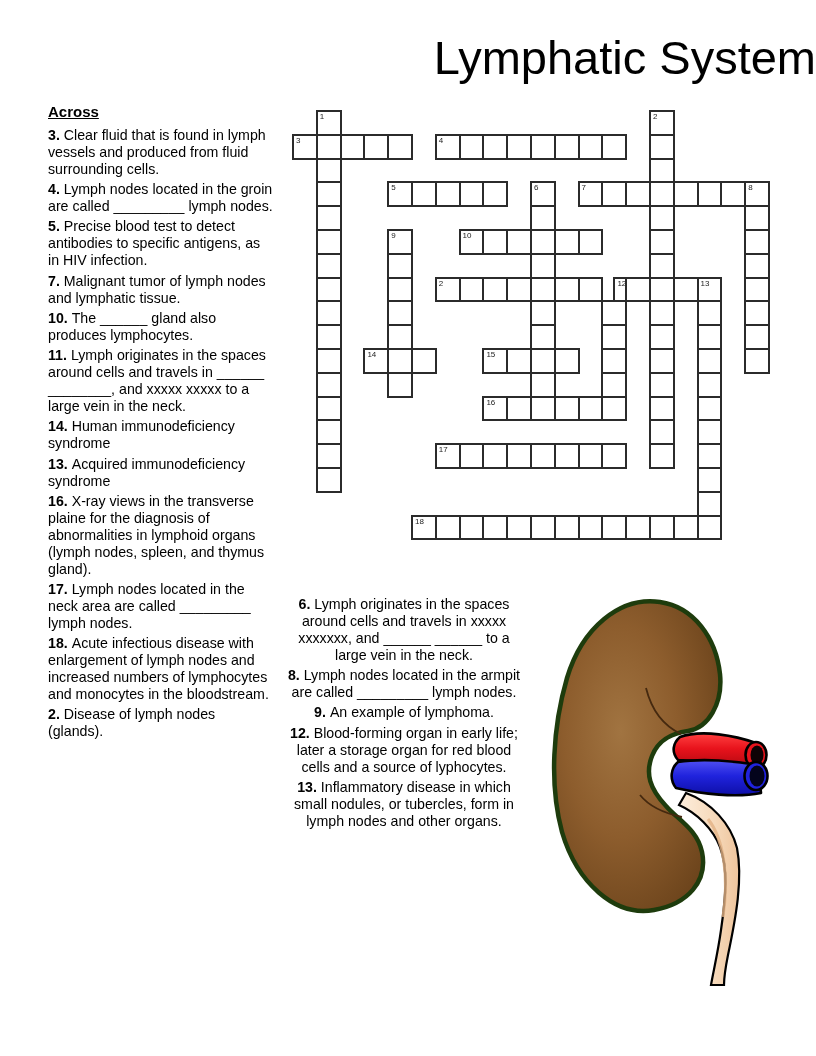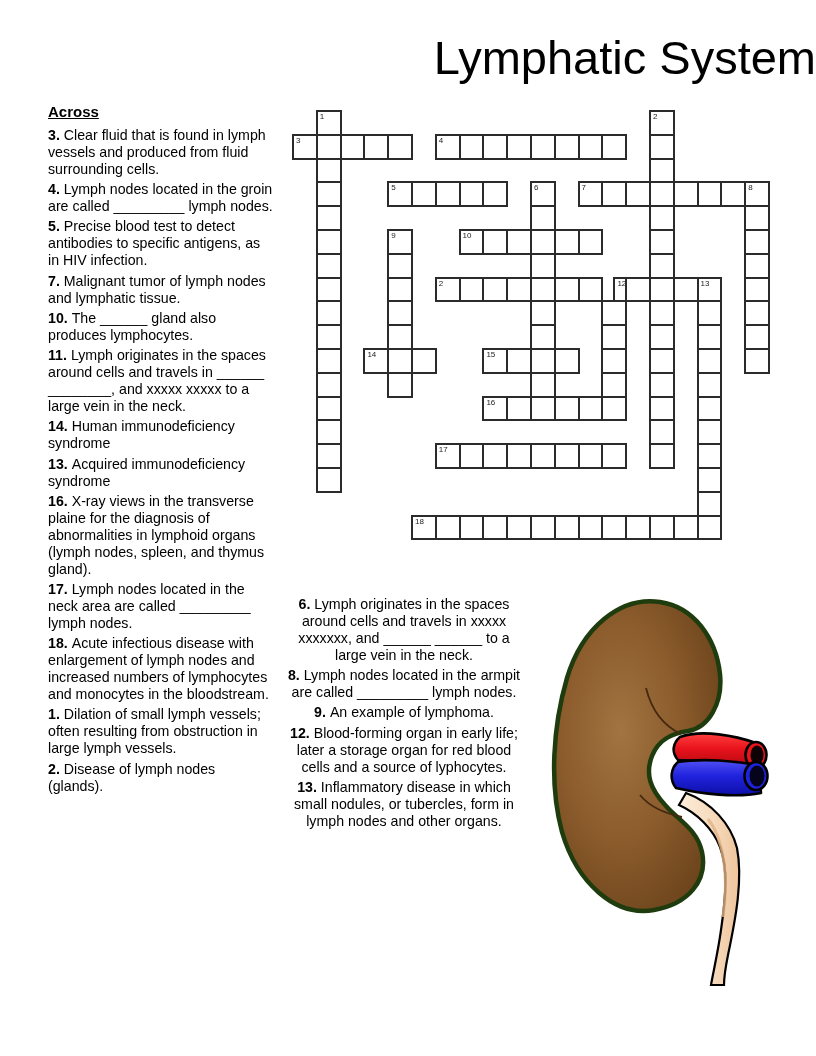--- a/index.html
+++ b/index.html
@@ -51,21 +51,20 @@
         <p class="clue"><b>7. </b>Malignant tumor of lymph nodes and lymphatic tissue.</p>
         <p class="clue"><b>10. </b>The ______ gland also produces lymphocytes.</p>
         <p class="clue"><b>11. </b>Lymph originates in the spaces around cells and travels in ______ ________, and xxxxx xxxxx to a large vein in the neck.</p>
         <p class="clue"><b>14. </b>Human immunodeficiency syndrome</p>
         <p class="clue"><b>13. </b>Acquired immunodeficiency syndrome</p>
         <p class="clue"><b>16. </b>X-ray views in the transverse plaine for the diagnosis of abnormalities in lymphoid organs (lymph nodes, spleen, and thymus gland).</p>
         <p class="clue"><b>17. </b>Lymph nodes located in the neck area are called _________ lymph nodes.</p>
         <p class="clue"><b>18. </b>Acute infectious disease with enlargement of lymph nodes and increased numbers of lymphocytes and monocytes in the bloodstream.</p>
       </div>
     <div id="down-clues-left">
-        <p class="clue"><b>1. </b>Dilation of small lymph vessels; often resulting from obstruction in large lymph vessels.</p>
         <p class="clue"><b>2. </b>Disease of lymph nodes (glands).</p>
       </div>
   </div>
 
   <div class="clue-col col-mid" id="down-clues-mid">
       <p class="clue"><b>6. </b>Lymph originates in the spaces around cells and travels in xxxxx xxxxxxx, and ______ ______ to a large vein in the neck.</p>
       <p class="clue"><b>8. </b>Lymph nodes located in the armpit are called _________ lymph nodes.</p>
       <p class="clue"><b>9. </b>An example of lymphoma.</p>
       <p class="clue"><b>12. </b>Blood-forming organ in early life; later a storage organ for red blood cells and a source of lyphocytes.</p>
       <p class="clue"><b>13. </b>Inflammatory disease in which small nodules, or tubercles, form in lymph nodes and other organs.</p>

